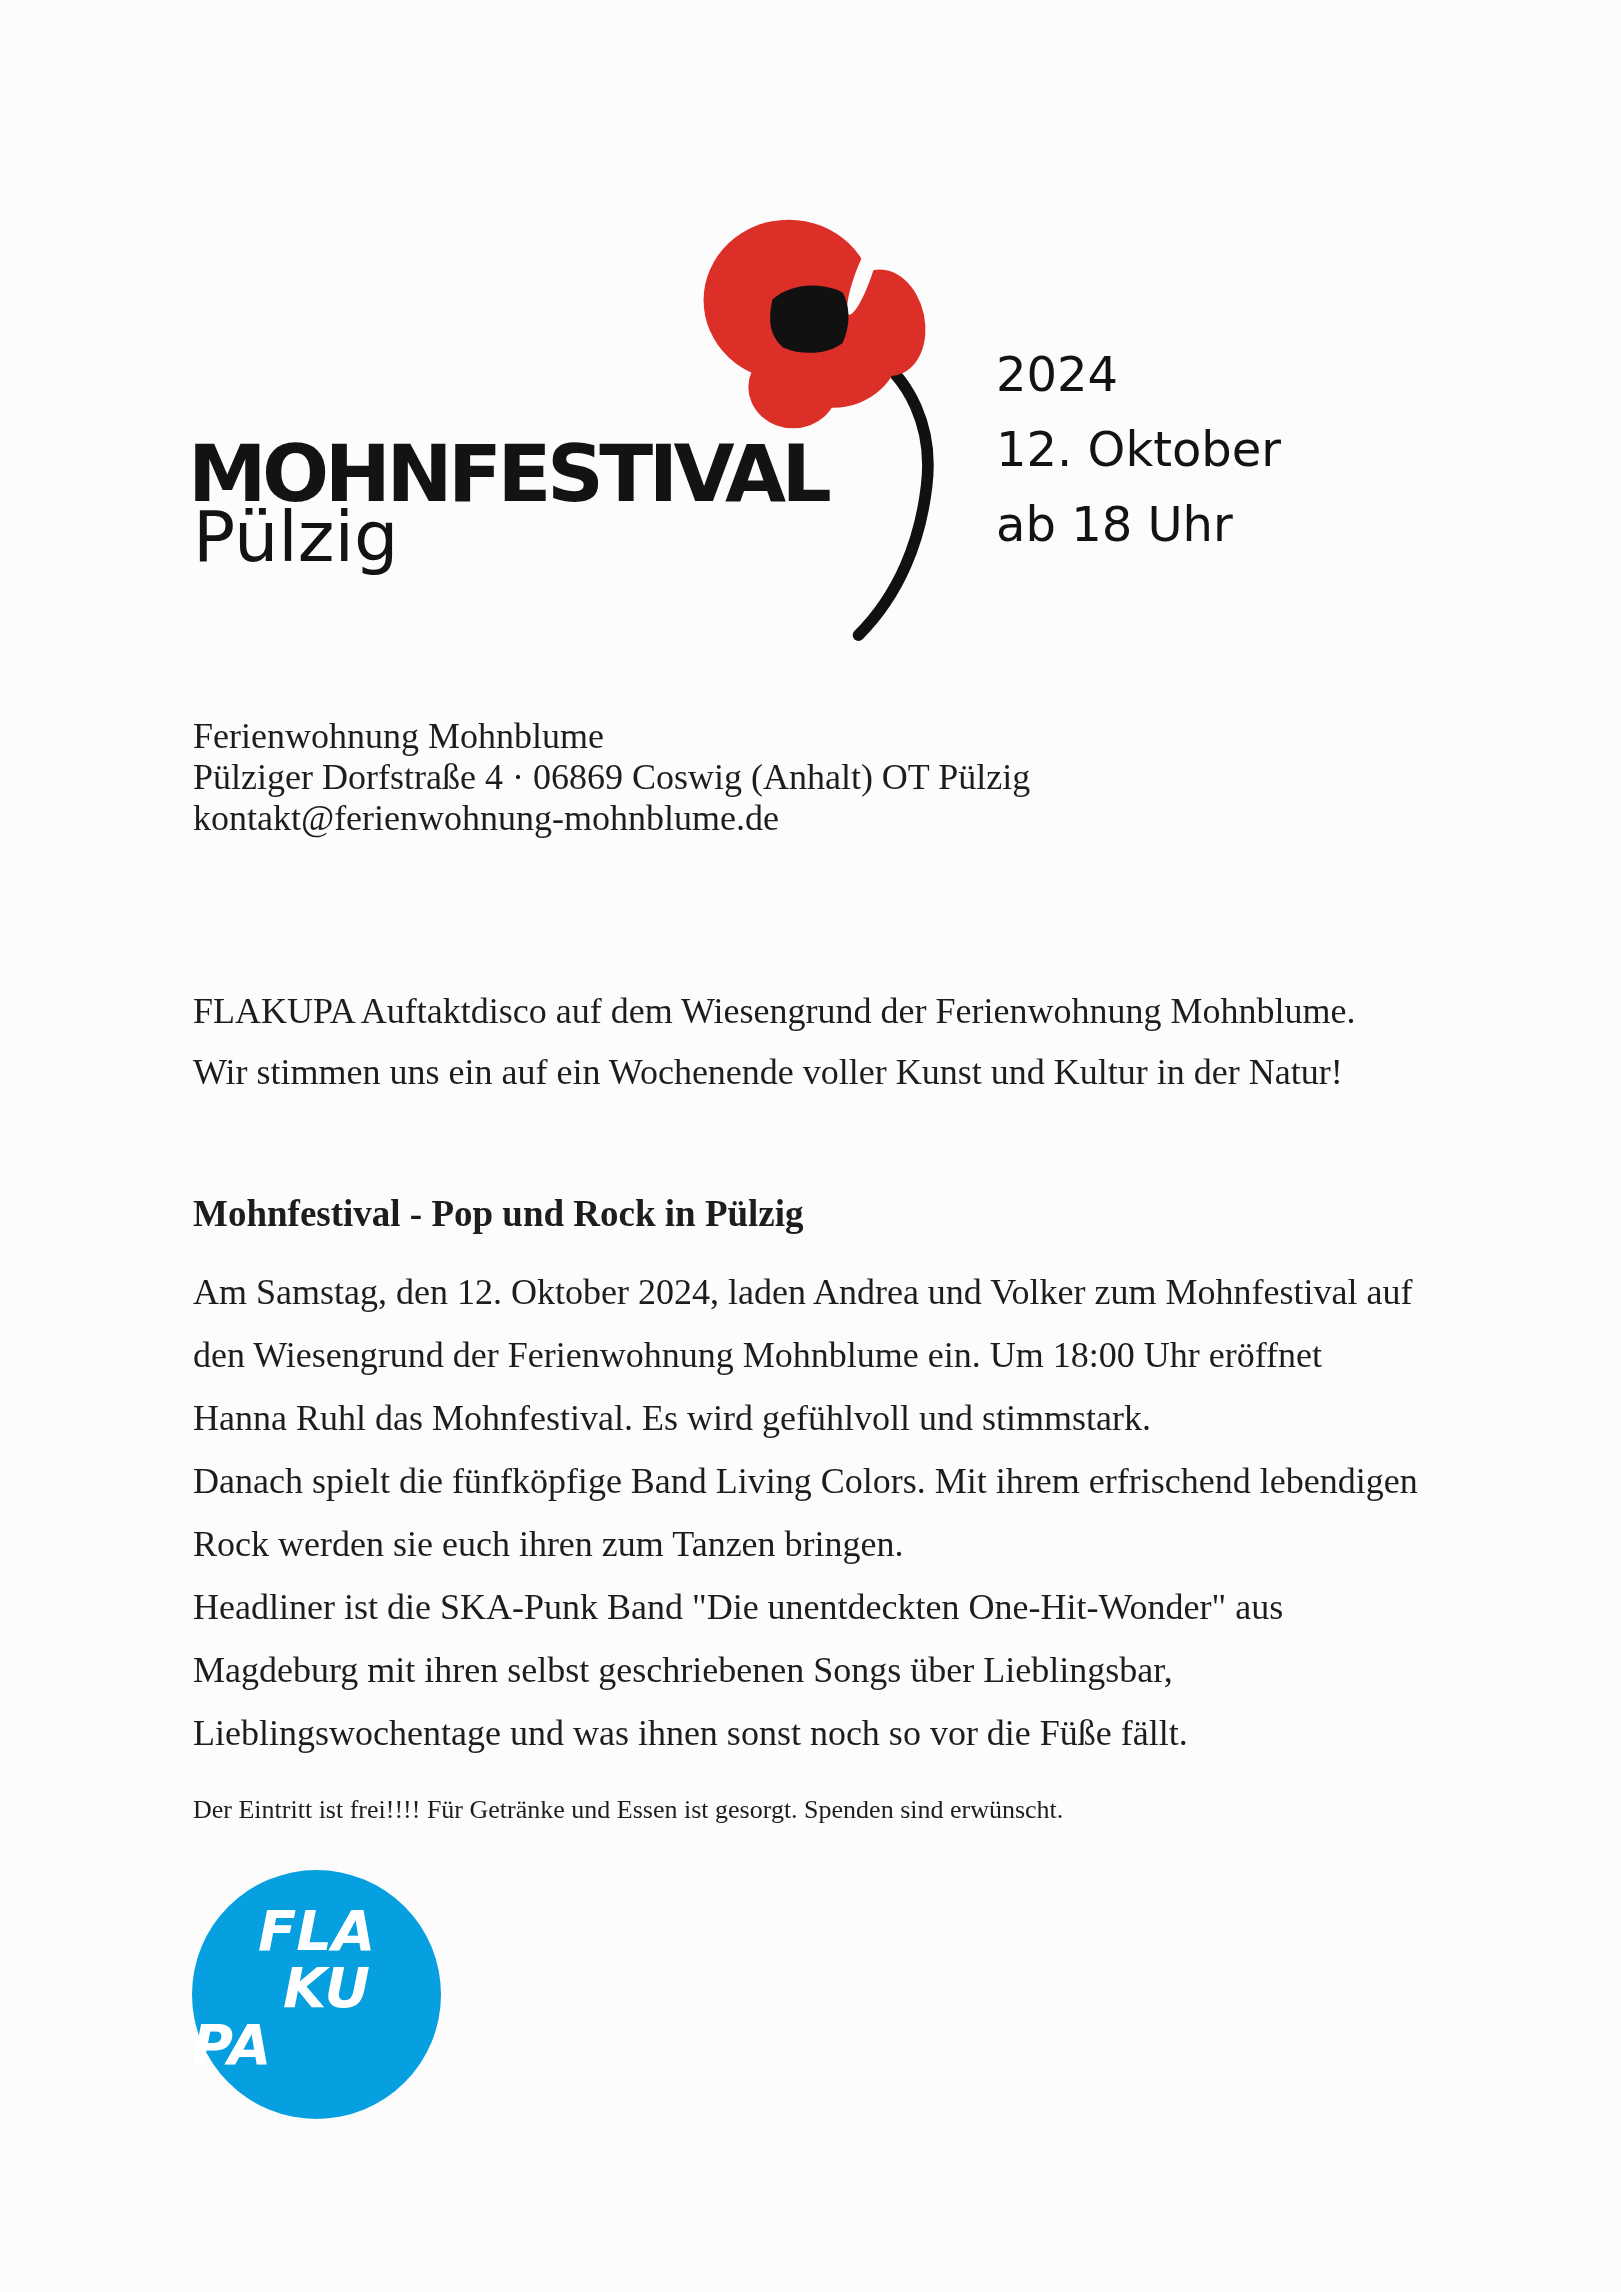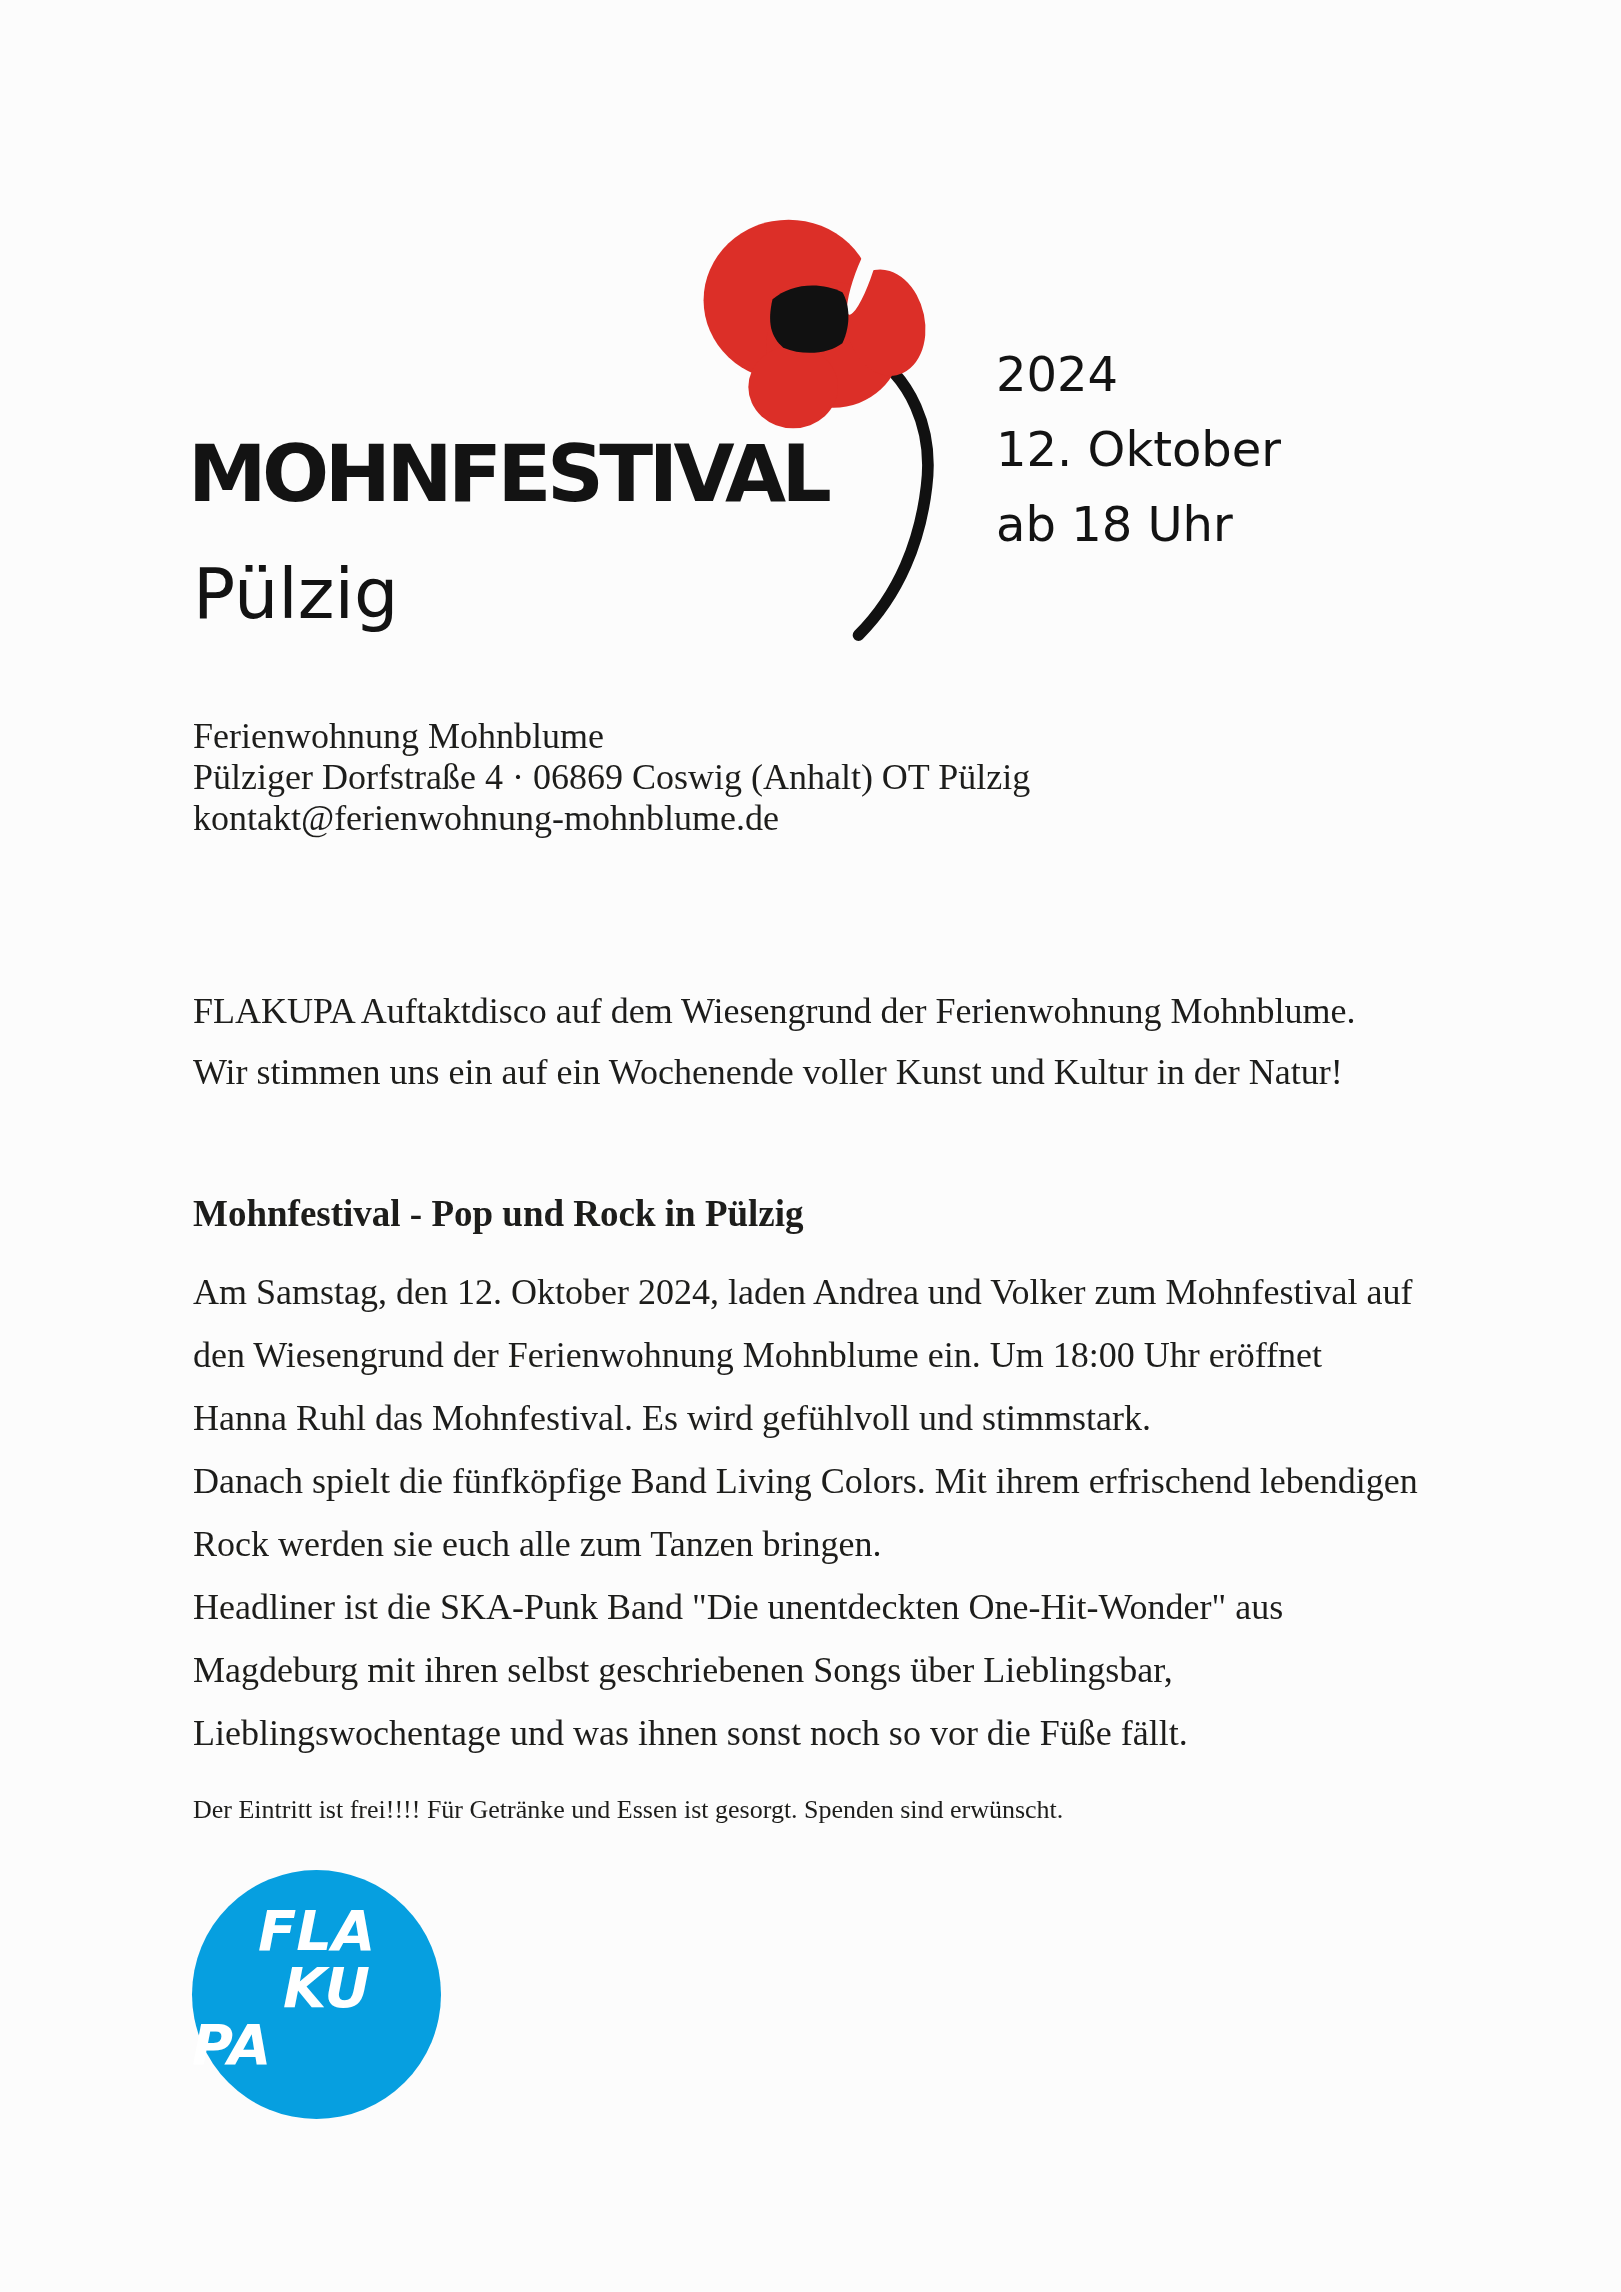--- a/index.html
+++ b/index.html
@@ -13,21 +13,21 @@
   }
   
   .poppy-svg { position:absolute; left:690px; top:208px; width:251px; height:437px; }
   .logo-title {
     position:absolute; left:188px; top:433px;
     font-family:"DejaVu Sans","Liberation Sans",sans-serif;
     font-weight:bold; font-size:79px; line-height:82px; letter-spacing:-4.5px;
     color:#131313; white-space:nowrap;
   }
   .logo-subtitle {
-    position:absolute; left:193px; top:557px;
+    position:absolute; left:193px; top:500px;
     font-family:"DejaVu Sans","Liberation Sans",sans-serif;
     font-size:70px; line-height:75px; color:#131313; white-space:nowrap;
   }
   .date-block {
     position:absolute; left:996px; top:337px;
     font-family:"DejaVu Sans","Liberation Sans",sans-serif;
     font-size:48px; line-height:75px; color:#131313; white-space:nowrap;
   }
   
   .contact-block {
@@ -110,21 +110,21 @@
     <div>Wir stimmen uns ein auf ein Wochenende voller Kunst und Kultur in der Natur!</div>
   </div>
 
   <div class="festival-heading">Mohnfestival - Pop und Rock in Pülzig</div>
 
   <div class="festival-para">
     <div>Am Samstag, den 12. Oktober 2024, laden Andrea und Volker zum Mohnfestival auf</div>
     <div>den Wiesengrund der Ferienwohnung Mohnblume ein. Um 18:00 Uhr eröffnet</div>
     <div>Hanna Ruhl das Mohnfestival. Es wird gefühlvoll und stimmstark.</div>
     <div>Danach spielt die fünfköpfige Band Living Colors. Mit ihrem erfrischend lebendigen</div>
-    <div>Rock werden sie euch alle zum Tanzen bringen.</div>
+    <div>Rock werden sie euch ihren zum Tanzen bringen.</div>
     <div>Headliner ist die SKA-Punk Band "Die unentdeckten One-Hit-Wonder" aus</div>
     <div>Magdeburg mit ihren selbst geschriebenen Songs über Lieblingsbar,</div>
     <div>Lieblingswochentage und was ihnen sonst noch so vor die Füße fällt.</div>
   </div>
 
   <div class="footer-line">Der Eintritt ist frei!!!! Für Getränke und Essen ist gesorgt. Spenden sind erwünscht.</div>
 
   <div class="flakupa-badge" style="background: rgb(6, 159, 224); color: rgb(255, 255, 255);">
     <div class="l1">FLA</div>
     <div class="l2">KU</div>

